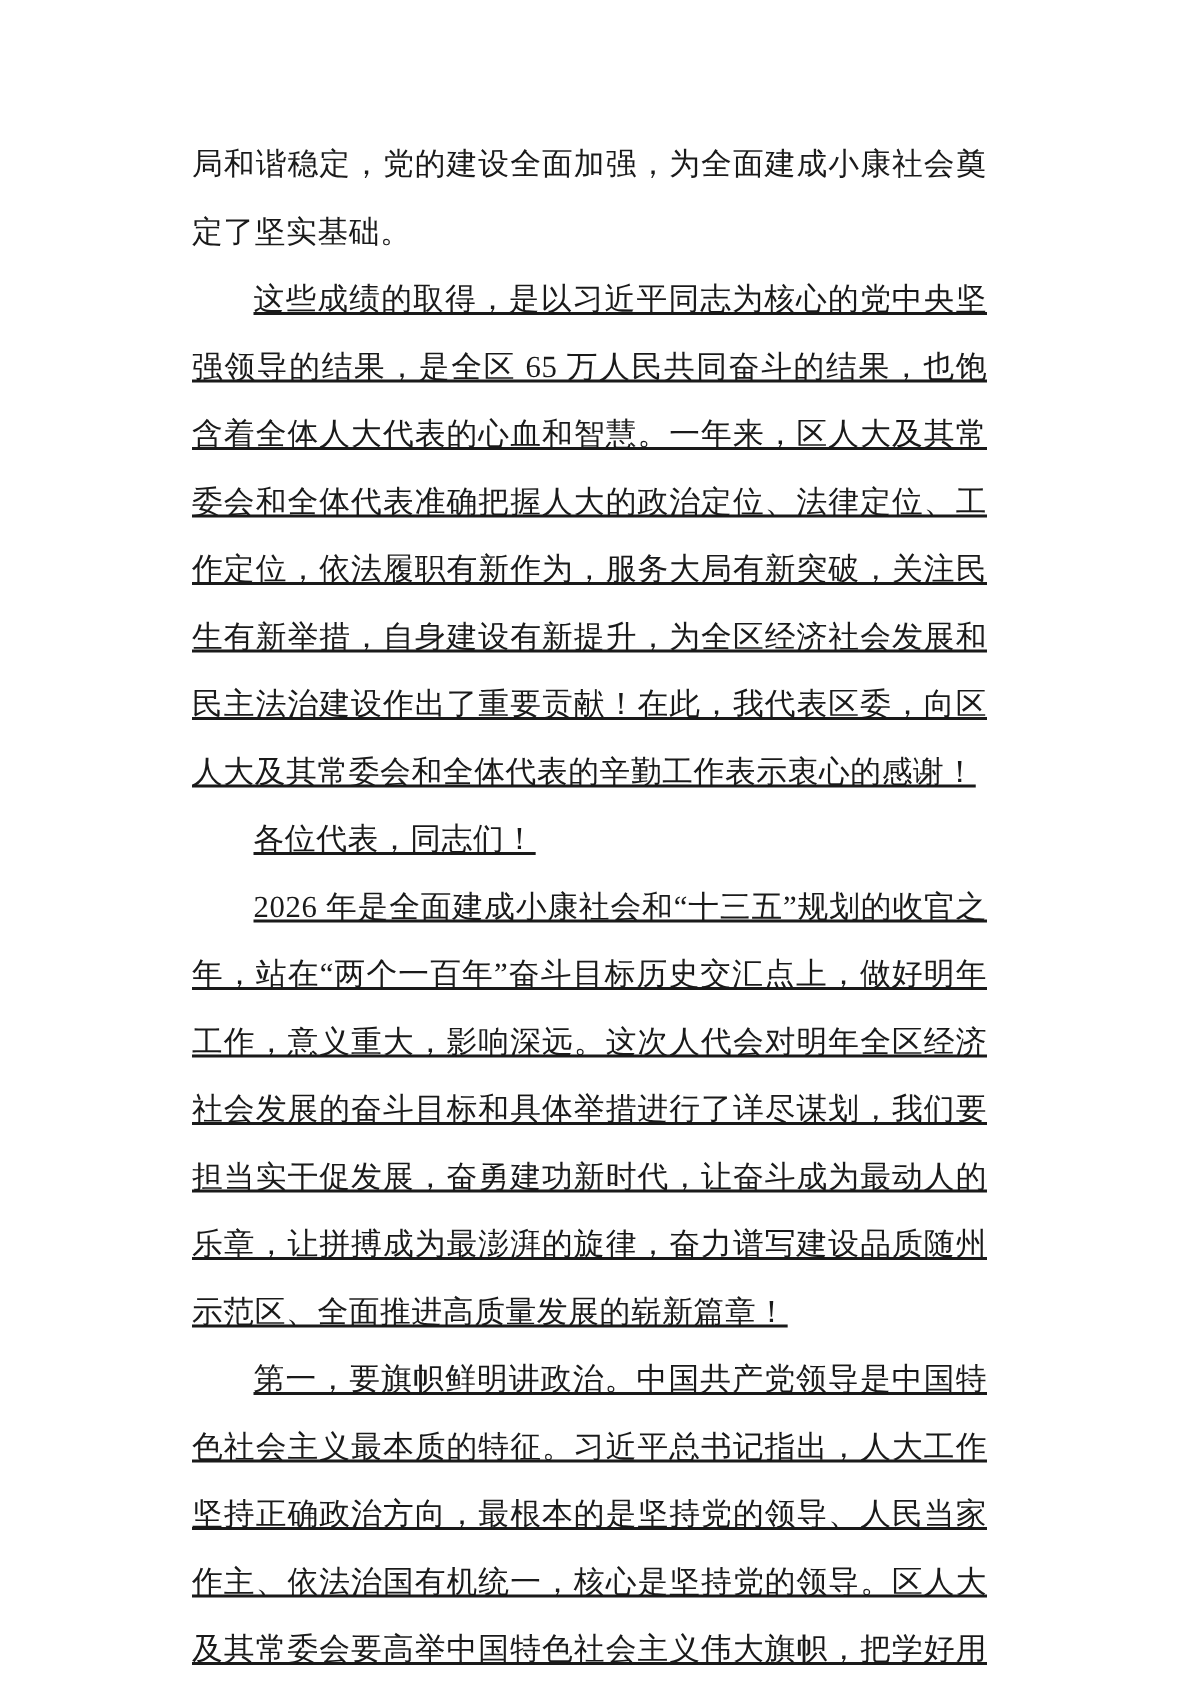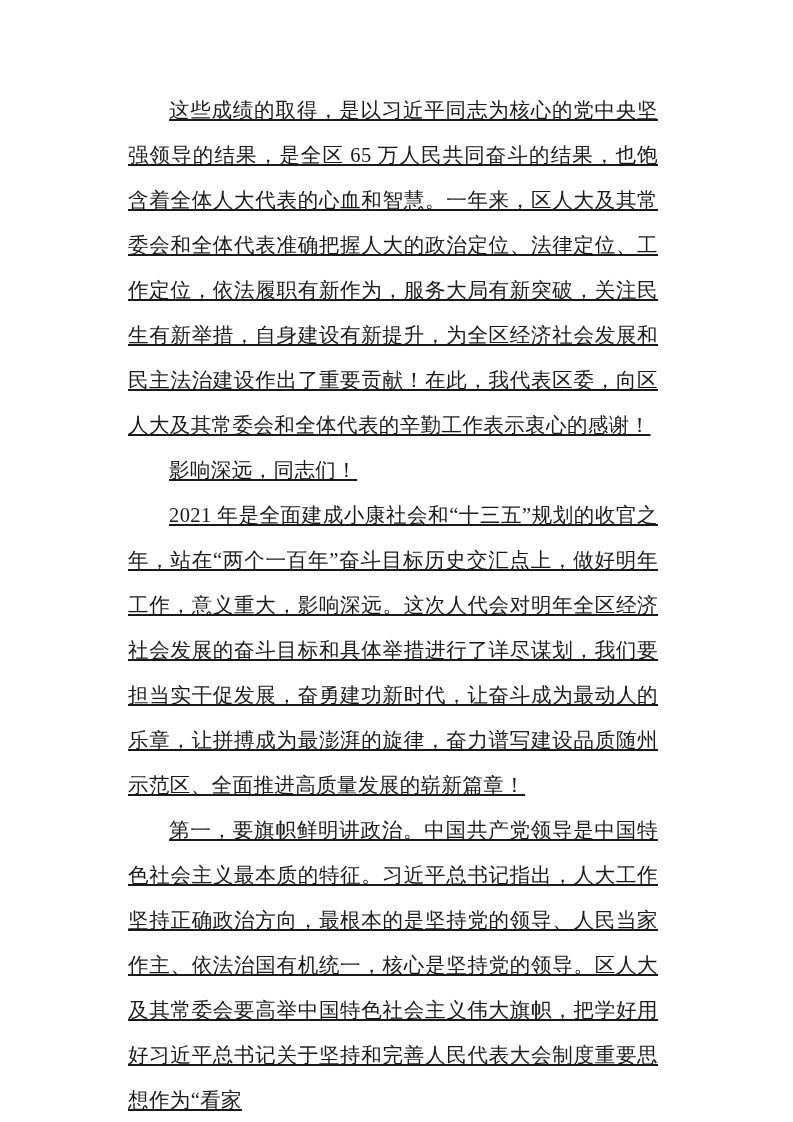--- a/index.html
+++ b/index.html
@@ -42,18 +42,19 @@
   }
   .para + .para {
     margin-top: 0;
   }
 </style>
 </head>
 <body>
 
 <div class="page">
   <div class="content">
+    <p class="para">局和谐稳定，党的建设全面加强，为全面建成小康社会奠定了坚实基础。</p>
     <p class="para indent">这些成绩的取得，是以习近平同志为核心的党中央坚强领导的结果，是全区 65 万人民共同奋斗的结果，也饱含着全体人大代表的心血和智慧。一年来，区人大及其常委会和全体代表准确把握人大的政治定位、法律定位、工作定位，依法履职有新作为，服务大局有新突破，关注民生有新举措，自身建设有新提升，为全区经济社会发展和民主法治建设作出了重要贡献！在此，我代表区委，向区人大及其常委会和全体代表的辛勤工作表示衷心的感谢！</p>
-    <p class="para indent">影响深远，同志们！</p>
-    <p class="para indent">2021 年是全面建成小康社会和“十三五”规划的收官之年，站在“两个一百年”奋斗目标历史交汇点上，做好明年工作，意义重大，影响深远。这次人代会对明年全区经济社会发展的奋斗目标和具体举措进行了详尽谋划，我们要担当实干促发展，奋勇建功新时代，让奋斗成为最动人的乐章，让拼搏成为最澎湃的旋律，奋力谱写建设品质随州示范区、全面推进高质量发展的崭新篇章！</p>
+    <p class="para indent">各位代表，同志们！</p>
+    <p class="para indent">2026 年是全面建成小康社会和“十三五”规划的收官之年，站在“两个一百年”奋斗目标历史交汇点上，做好明年工作，意义重大，影响深远。这次人代会对明年全区经济社会发展的奋斗目标和具体举措进行了详尽谋划，我们要担当实干促发展，奋勇建功新时代，让奋斗成为最动人的乐章，让拼搏成为最澎湃的旋律，奋力谱写建设品质随州示范区、全面推进高质量发展的崭新篇章！</p>
     <p class="para indent">第一，要旗帜鲜明讲政治。中国共产党领导是中国特色社会主义最本质的特征。习近平总书记指出，人大工作坚持正确政治方向，最根本的是坚持党的领导、人民当家作主、依法治国有机统一，核心是坚持党的领导。区人大及其常委会要高举中国特色社会主义伟大旗帜，把学好用好习近平总书记关于坚持和完善人民代表大会制度重要思想作为“看家</p>
   </div>
 </div>
 
 </body></html>

